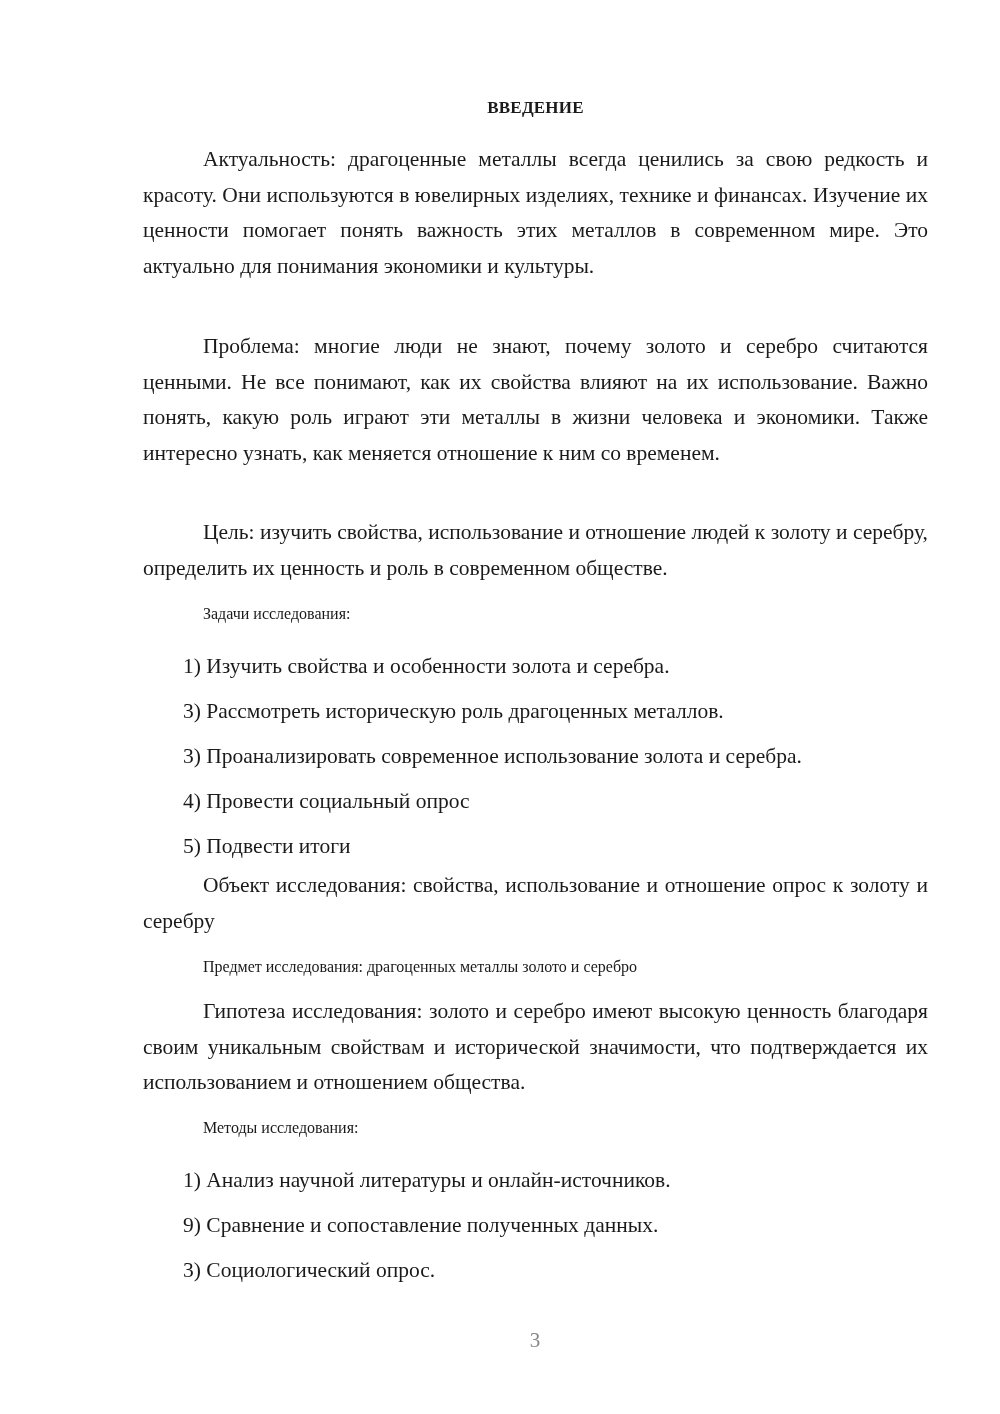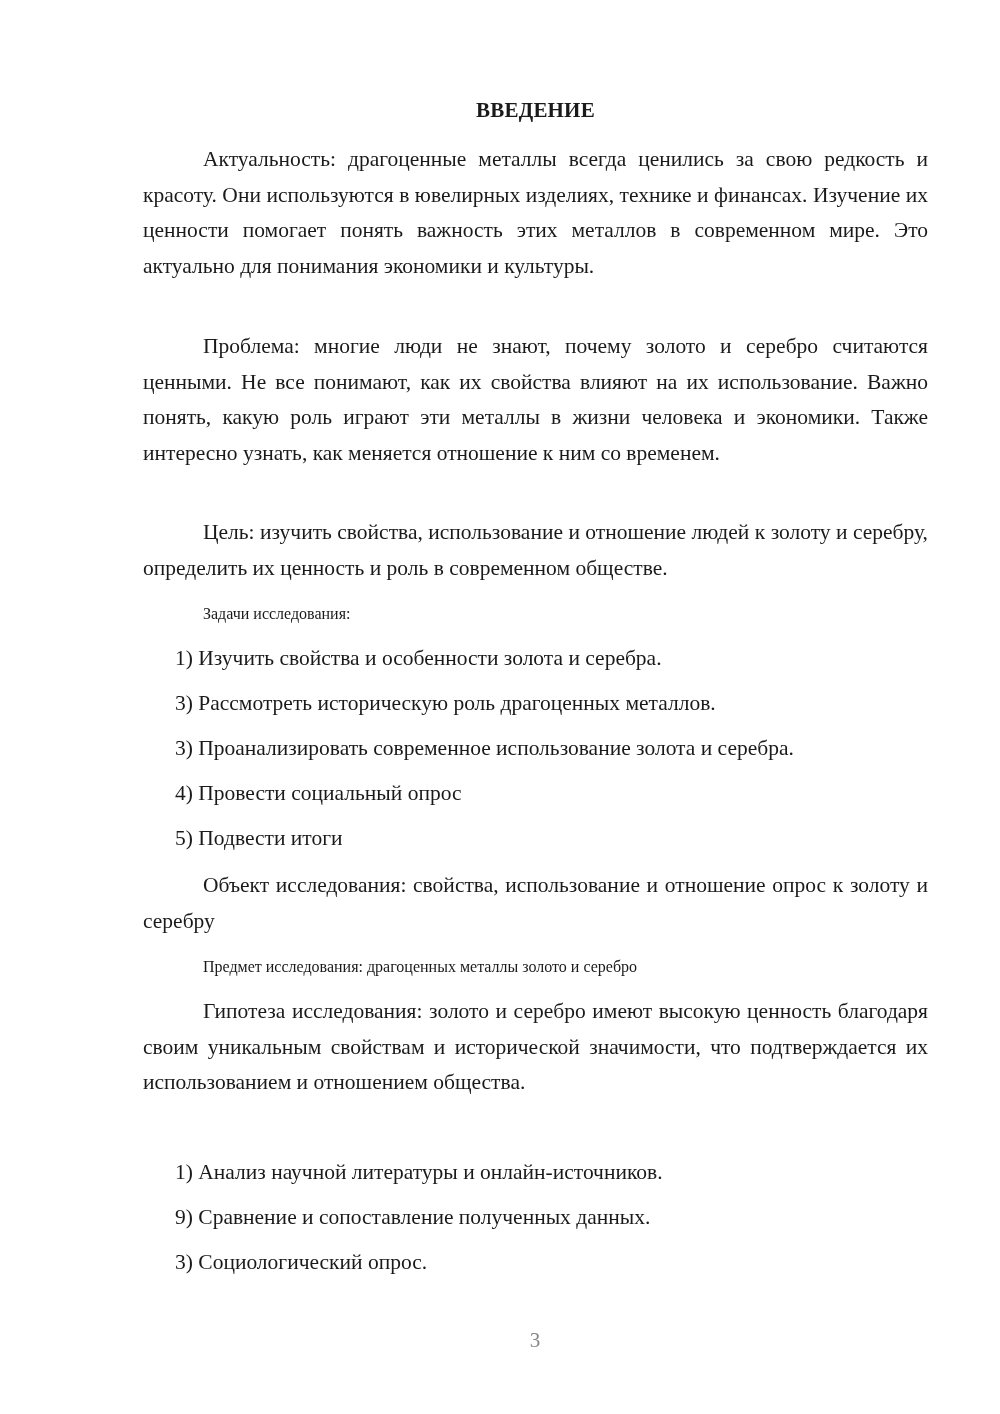--- a/index.html
+++ b/index.html
@@ -1,24 +1,24 @@
 <!DOCTYPE html>
 <html><head>
 <meta charset="utf-8">
 <style>
   html, body { margin: 0; padding: 0; background: #ffffff; }
   body { width: 1000px; height: 1414px; position: relative; overflow: hidden;
          font-family: "Liberation Serif", serif; color: #1a1a1a; }
   .page { position: absolute; left: 0; top: 0; width: 1000px; height: 1414px; background: #fff; }
   .title { position: absolute; top: 98px; left: 143px; width: 785px; text-align: center;
-           font-weight: bold; font-size: 21px; letter-spacing: 0.2px; }
+           font-weight: bold; font-size: 17px; letter-spacing: 0.2px; }
   .para { position: absolute; left: 143px; width: 785px; font-size: 21.5px; line-height: 35.5px;
           text-align: justify; text-indent: 60px; margin: 0; }
   .single { position: absolute; left: 203px; font-size: 16px; line-height: 35.5px; margin: 0; white-space: nowrap; }
-  .item { position: absolute; left: 175px; font-size: 21.5px; line-height: 35.5px; margin: 0; white-space: nowrap; }
+  .item { position: absolute; left: 175px; font-size: 21.5px; line-height: 35.5px; margin: 8px; white-space: nowrap; }
   .pagenum { position: absolute; top: 1328px; left: 0; width: 1070px; text-align: center;
              font-size: 21px; color: #888; }
 </style>
 </head>
 <body>
 
 <div class="page">
   <div class="title">ВВЕДЕНИЕ</div>
 
   <p class="para" style="top:329px;">Проблема: многие люди не знают, почему золото и серебро считаются ценными. Не все понимают, как их свойства влияют на их использование. Важно понять, какую роль играют эти металлы в жизни человека и экономики. Также интересно узнать, как меняется отношение к ним со временем.</p>
@@ -34,19 +34,20 @@
   <p class="item" style="top:731px;">3) Проанализировать современное использование золота и серебра.</p>
   <p class="item" style="top:776px;">4) Провести социальный опрос</p>
   <p class="item" style="top:821px;">5) Подвести итоги</p>
 
   <p class="para" style="top:868px;">Объект исследования: свойства, использование и отношение опрос к золоту и серебру</p>
 
   <p class="single" style="top:949px;">Предмет исследования: драгоценных металлы золото и серебро</p>
 
   <p class="para" style="top:994px;">Гипотеза исследования: золото и серебро имеют высокую ценность благодаря своим уникальным свойствам и исторической значимости, что подтверждается их использованием и отношением общества.</p>
 
+  <p class="single" style="top:1110px;">Методы исследования:</p>
 
   <p class="item" style="top:1155px;text-align:right;">1) Анализ научной литературы и онлайн-источников.</p>
   <p class="item" style="top:1200px;">9) Сравнение и сопоставление полученных данных.</p>
   <p class="item" style="top:1245px;">3) Социологический опрос.</p>
 
   <div class="pagenum">3</div>
 </div>
 
 </body></html>

